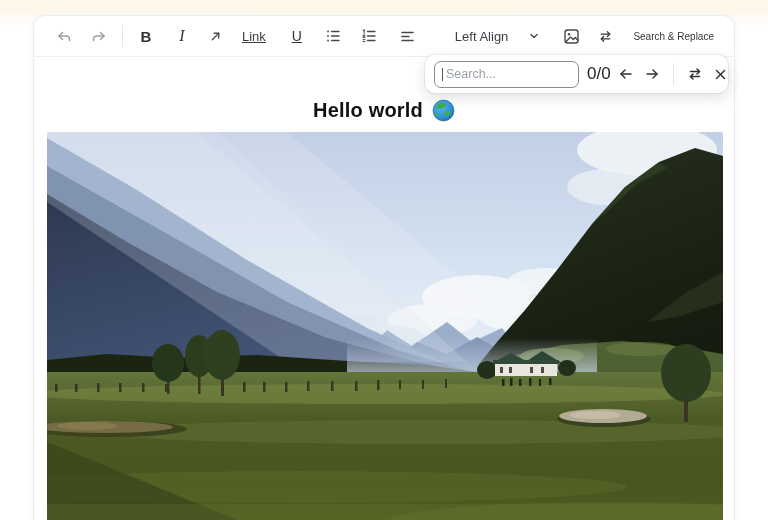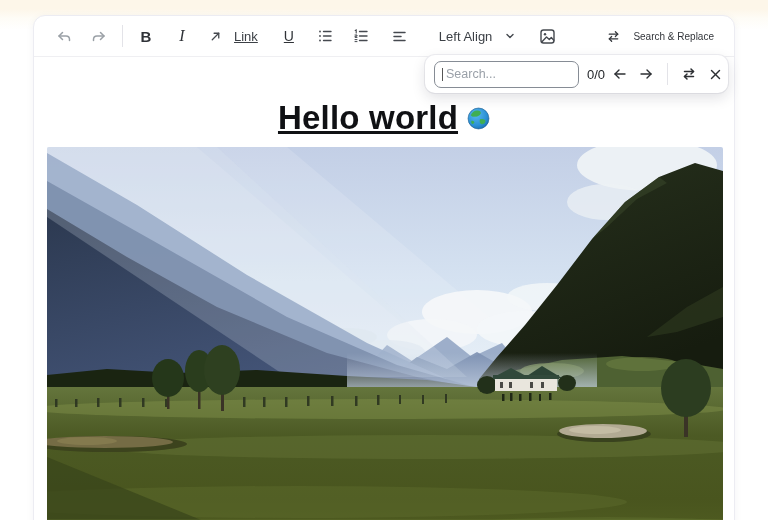--- a/index.html
+++ b/index.html
@@ -18,21 +18,21 @@
   .toolbar {
     height:41px; display:flex; align-items:center; padding:0 14px;
     border-bottom:1px solid #efeff2;
   }
   .tb-btn {
     width:30px; height:30px; border:none; background:transparent; border-radius:6px;
     display:flex; align-items:center; justify-content:center; color:#45494f;
     font-size:15px; cursor:pointer; flex:0 0 auto;
   }
   .tb-btn svg { display:block; }
-  .tb-group { display:flex; align-items:center; gap:12px; background:transparent; border:none;
+  .tb-group { display:flex; align-items:center; gap:20px; background:transparent; border:none;
     height:30px; padding:0 6px; border-radius:6px; cursor:pointer; flex:0 0 auto; }
   .muted { color:#9aa0a6; }
   .sep-v { width:1px; height:22px; background:#e3e3e8; margin:0 8px; flex:0 0 auto; }
   .bold-label { font-weight:bold; font-size:15px; color:#2f3237; }
   .italic-label { font-family:"Liberation Serif", serif; font-style:italic; font-size:16px; color:#2f3237; }
   .underline-label { text-decoration:underline; font-size:14px; color:#2f3237; }
   .link-label { text-decoration:underline; font-size:13px; color:#3c4046; }
   .align-label { font-size:13px; color:#3c4046;margin-left:20px; }
   .sr-label { font-size:10px; color:#33363b; }
   .spacer { flex:1 1 auto; }
@@ -44,29 +44,29 @@
     display:flex; align-items:center; padding:0 8px 0 9px; z-index:5;
   }
   .search-input-wrap { position:relative; flex:0 0 auto; }
   .search-input {
     width:145px; height:27px; border:1.5px solid #868c95; border-radius:7px;
     font-family:"Liberation Sans", sans-serif; font-size:12.5px; color:#a21caf;
     padding:0 8px 0 11px; outline:none; background:#fff;
   }
   .search-input::placeholder { color:#9aa0a8; }
   .caret { position:absolute; left:8px; top:7px; width:1px; height:13px; background:#555; }
-  .match-counter { font-size:13px; color:#1f2226; margin:0 2px 0 8px; flex:0 0 auto; }
+  .match-counter { font-size:17px; color:#1f2226; margin:0 2px 0 8px; flex:0 0 auto; }
   .pop-btn { width:26px; height:26px; border:none; background:transparent; border-radius:5px;
     display:flex; align-items:center; justify-content:center; color:#2c2f33; cursor:pointer; flex:0 0 auto; }
   
   .content { padding:0 13px; }
   .doc-heading {
     margin-top:42px; margin-bottom:10px; text-align:center;
-    font-size:33px; font-weight:bold; color:#101114; letter-spacing:0.2px;
-    display:flex; align-items:center; justify-content:center; gap:9px;text-decoration:underline;
+    font-size:20px; font-weight:bold; color:#101114; letter-spacing:0.2px;
+    display:flex; align-items:center; justify-content:center; gap:9px;
   }
   .globe { width:23px; height:23px; display:inline-block; }
   .photo { width:676px; height:400px; border-radius:2px; overflow:hidden; }
   .photo svg { display:block; }
 </style>
 </head>
 <body>
 
 <div class="editor-card">
 

